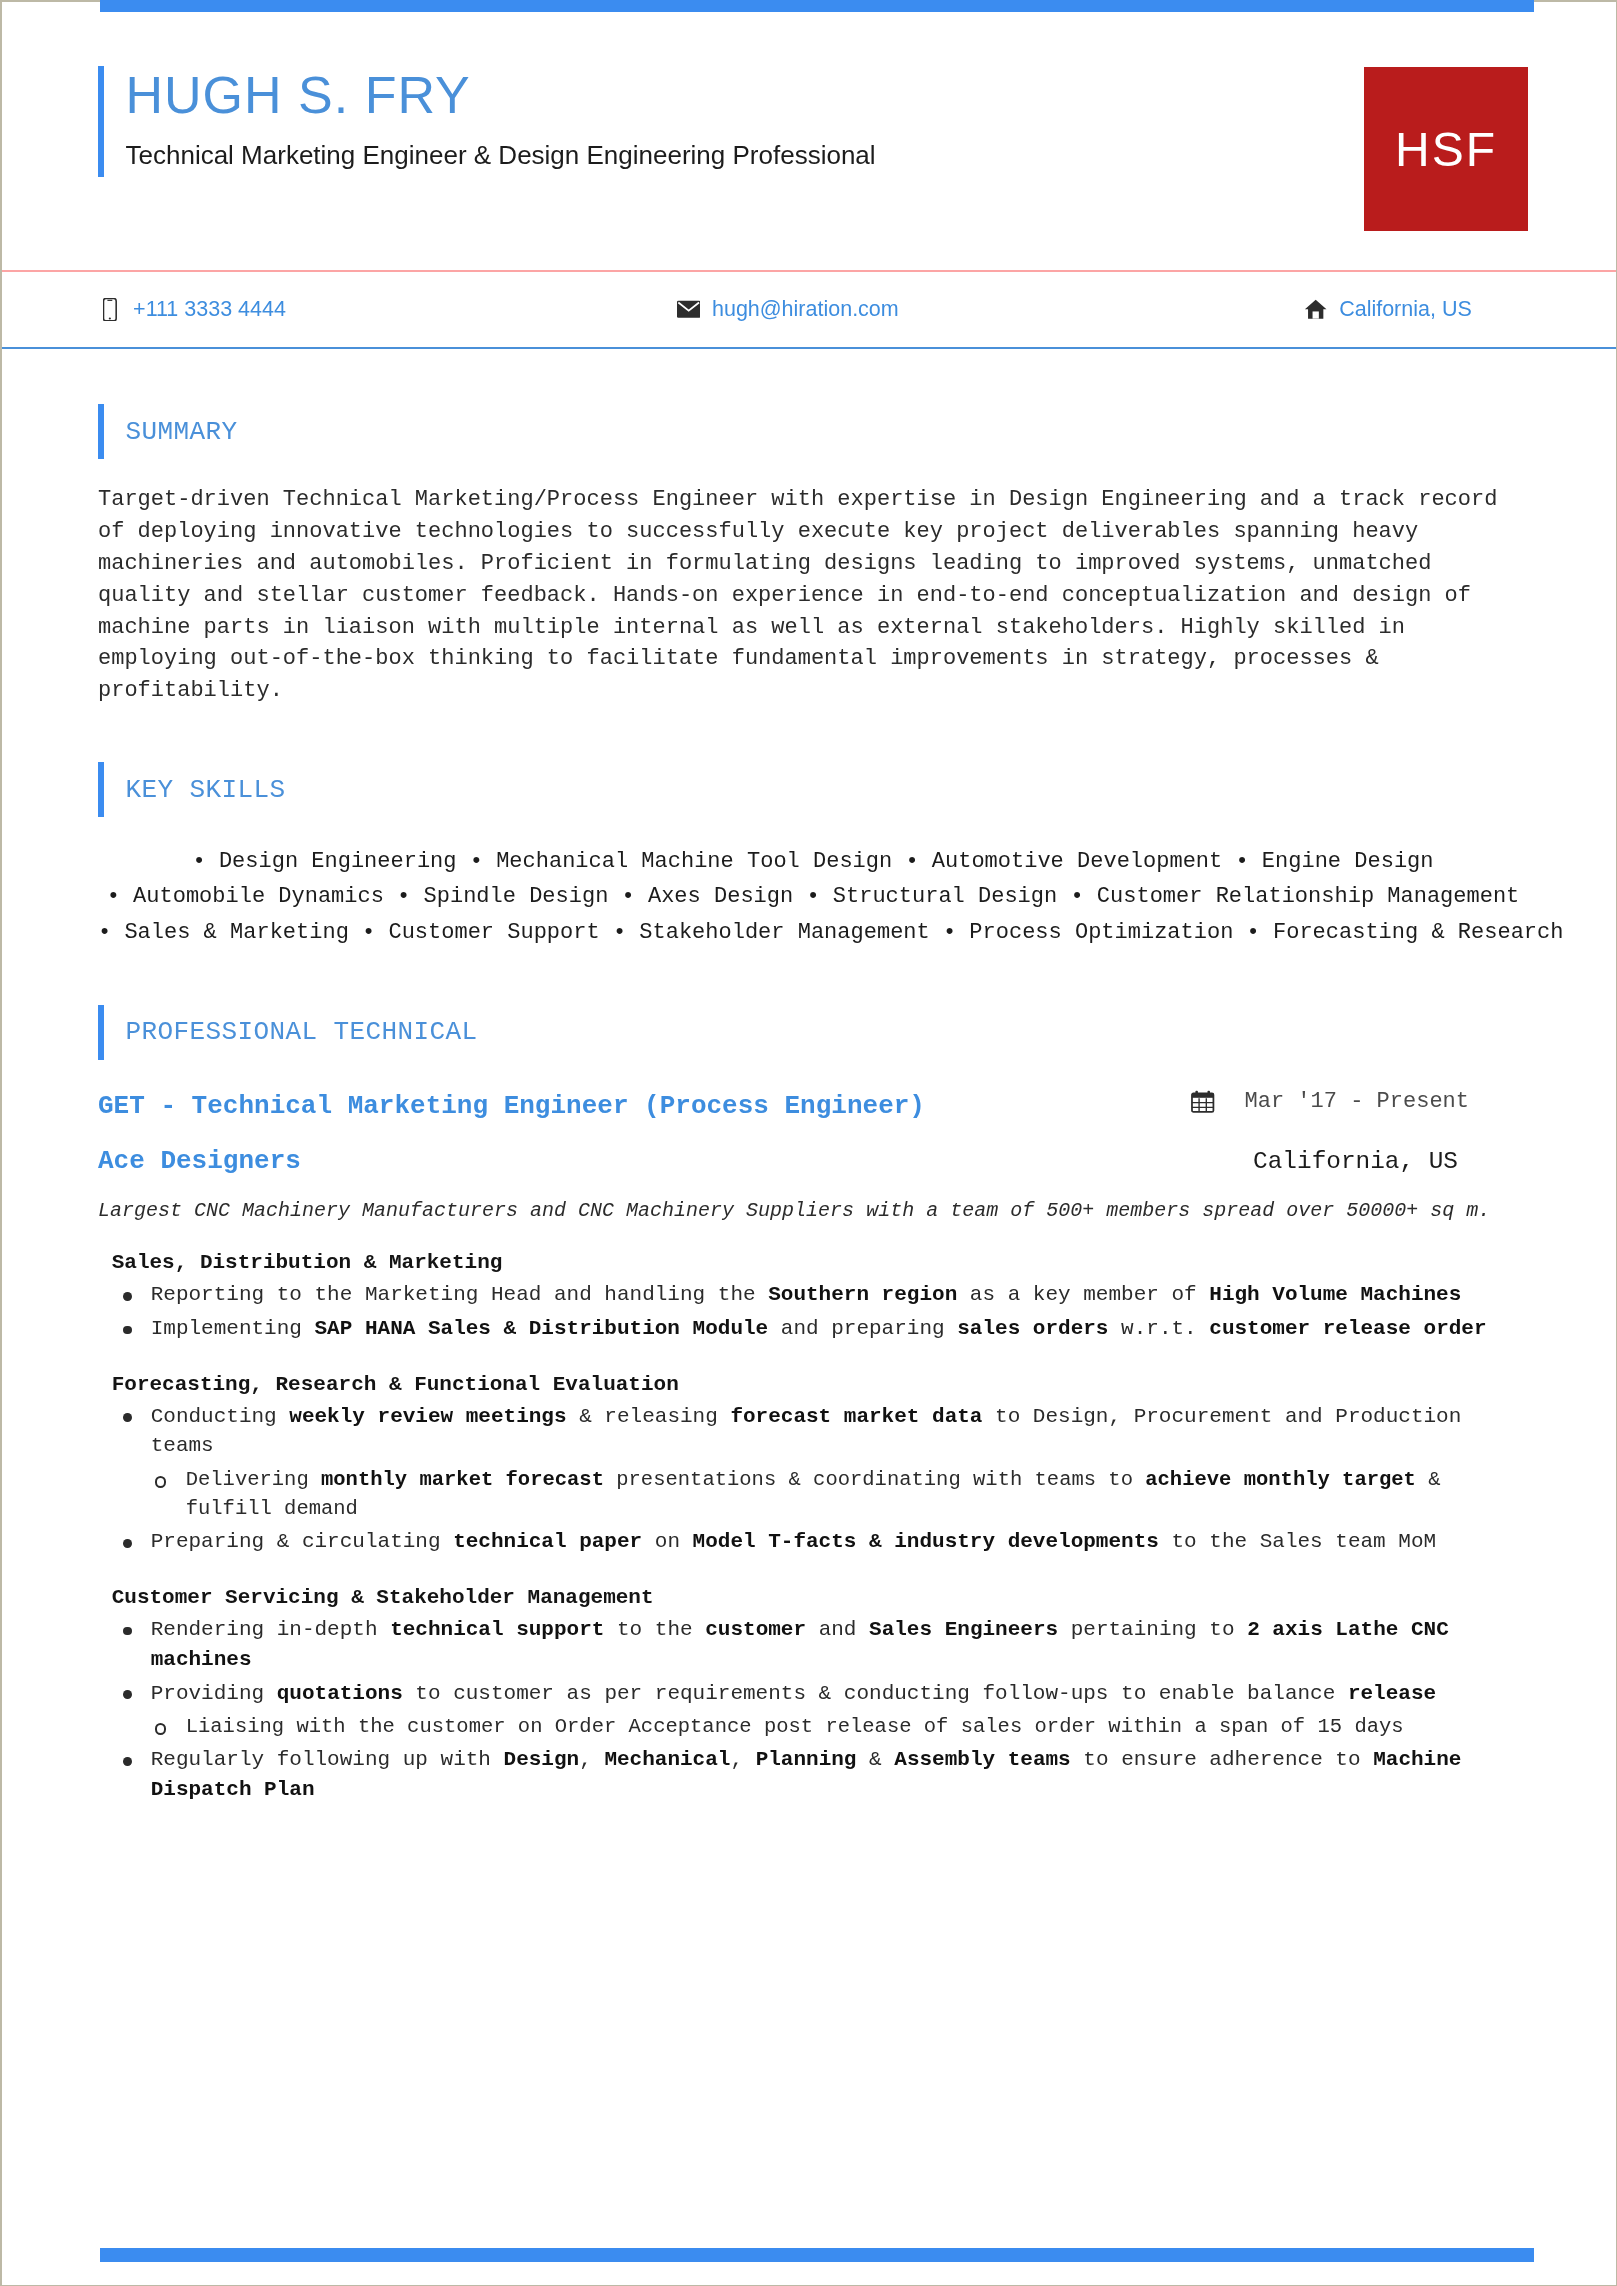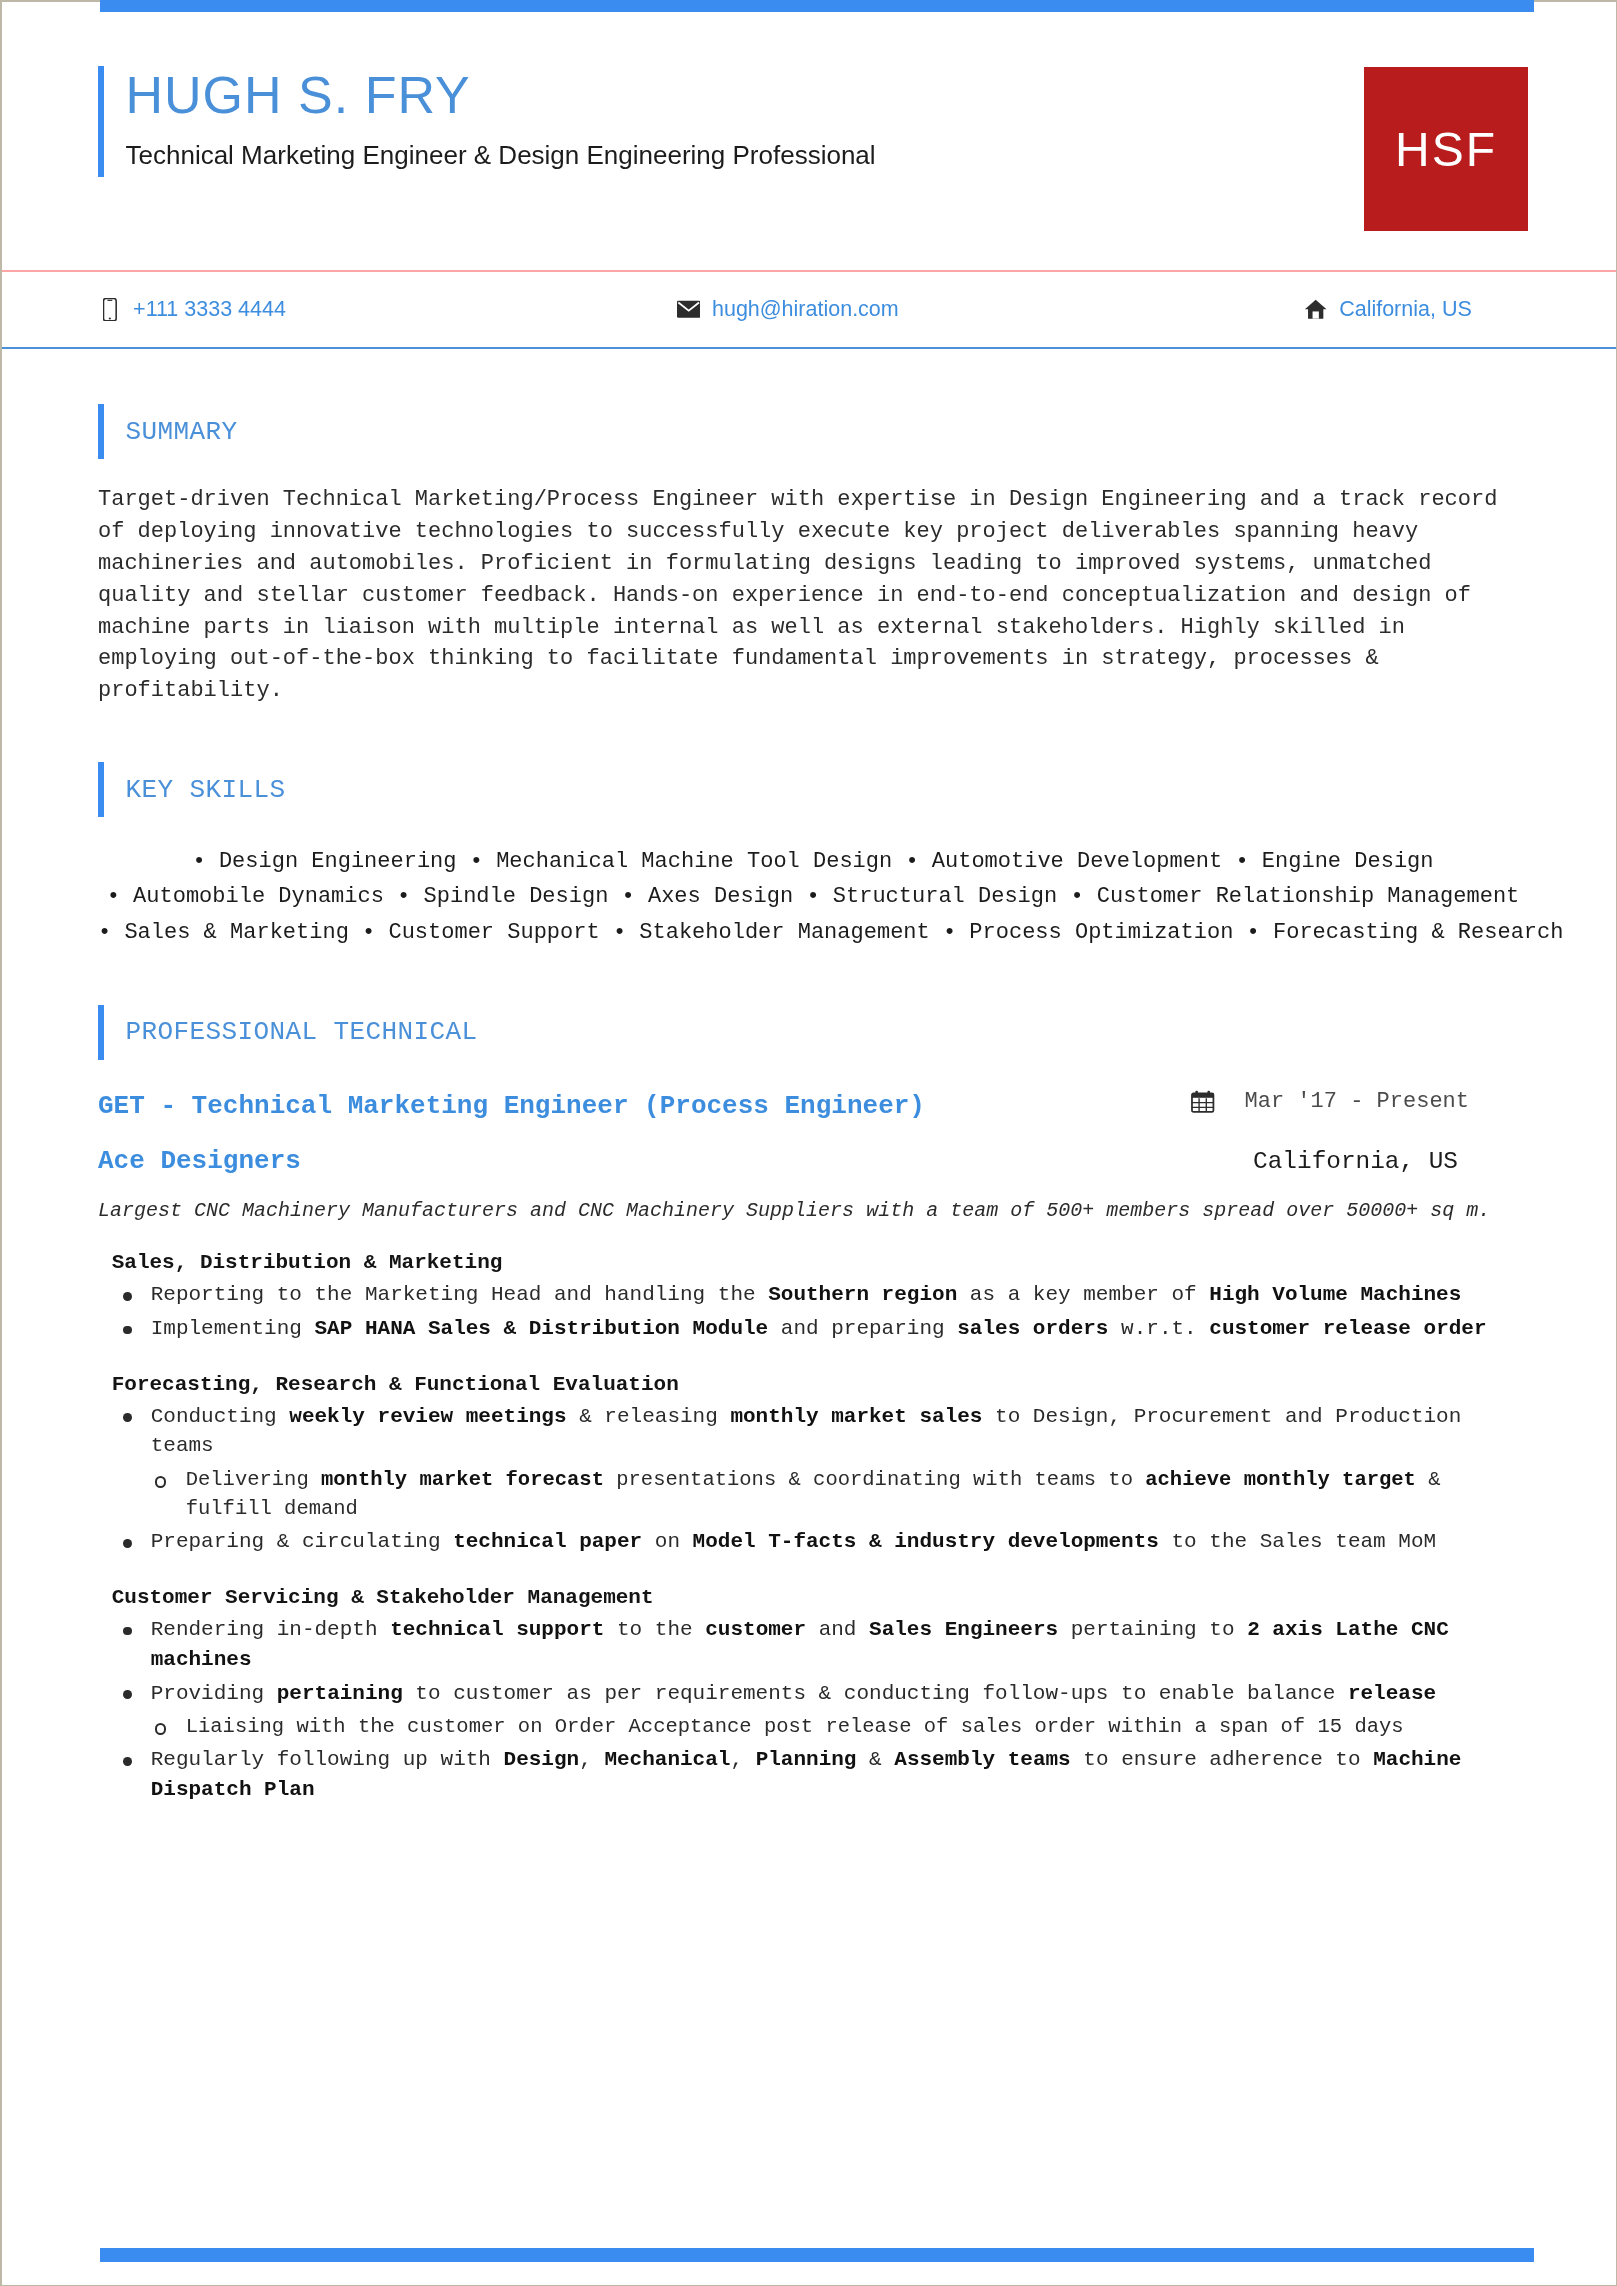--- a/index.html
+++ b/index.html
@@ -347,31 +347,31 @@
           <div class="group-title">Sales, Distribution &amp; Marketing</div>
           <ul class="blist">
               <li>Reporting to the Marketing Head and handling the <b>Southern region</b> as a key member of <b>High Volume Machines</b></li>
               <li>Implementing <b>SAP HANA Sales &amp; Distribution Module</b> and preparing <b>sales orders</b> w.r.t. <b>customer release order</b></li>
             </ul>
         </div>
 
         <div class="group">
           <div class="group-title">Forecasting, Research &amp; Functional Evaluation</div>
           <ul class="blist">
-              <li>Conducting <b>weekly review meetings</b> &amp; releasing <b>monthly market sales</b> to Design, Procurement and Production teams</li>
+              <li>Conducting <b>weekly review meetings</b> &amp; releasing <b>forecast market data</b> to Design, Procurement and Production teams</li>
               <li class="sub">Delivering <b>monthly market forecast</b> presentations &amp; coordinating with teams to <b>achieve monthly target</b> &amp; fulfill demand</li>
               <li>Preparing &amp; circulating <b>technical paper</b> on <b>Model T-facts &amp; industry developments</b> to the Sales team MoM</li>
             </ul>
         </div>
 
         <div class="group">
           <div class="group-title">Customer Servicing &amp; Stakeholder Management</div>
           <ul class="blist">
               <li>Rendering in-depth <b>technical support</b> to the <b>customer</b> and <b>Sales Engineers</b> pertaining to <b>2 axis Lathe CNC machines</b></li>
-              <li>Providing <b>pertaining</b> to customer as per requirements &amp; conducting follow-ups to enable balance <b>release</b></li>
+              <li>Providing <b>quotations</b> to customer as per requirements &amp; conducting follow-ups to enable balance <b>release</b></li>
               <li class="sub">Liaising with the customer on Order Acceptance post release of sales order within a span of 15 days</li>
               <li>Regularly following up with <b>Design</b>, <b>Mechanical</b>, <b>Planning</b> &amp; <b>Assembly teams</b> to ensure adherence to <b>Machine Dispatch Plan</b></li>
             </ul>
         </div>
 
       </div>
     </div>
 
   </div>
 

